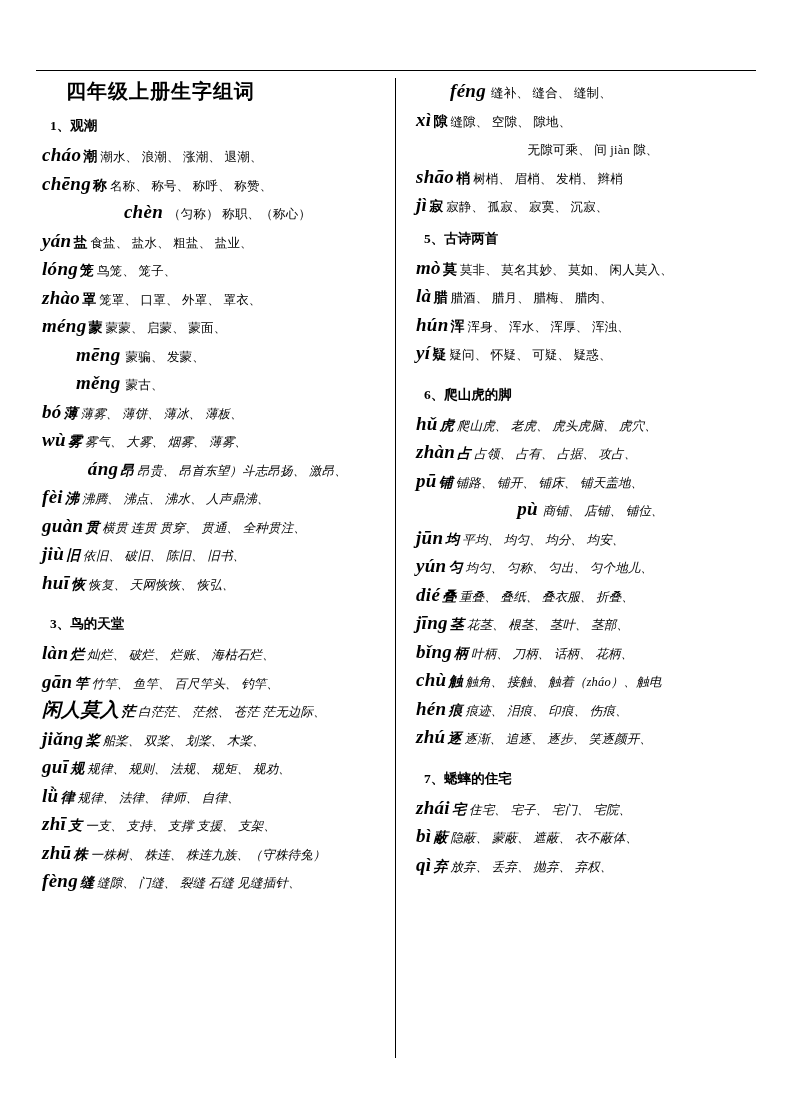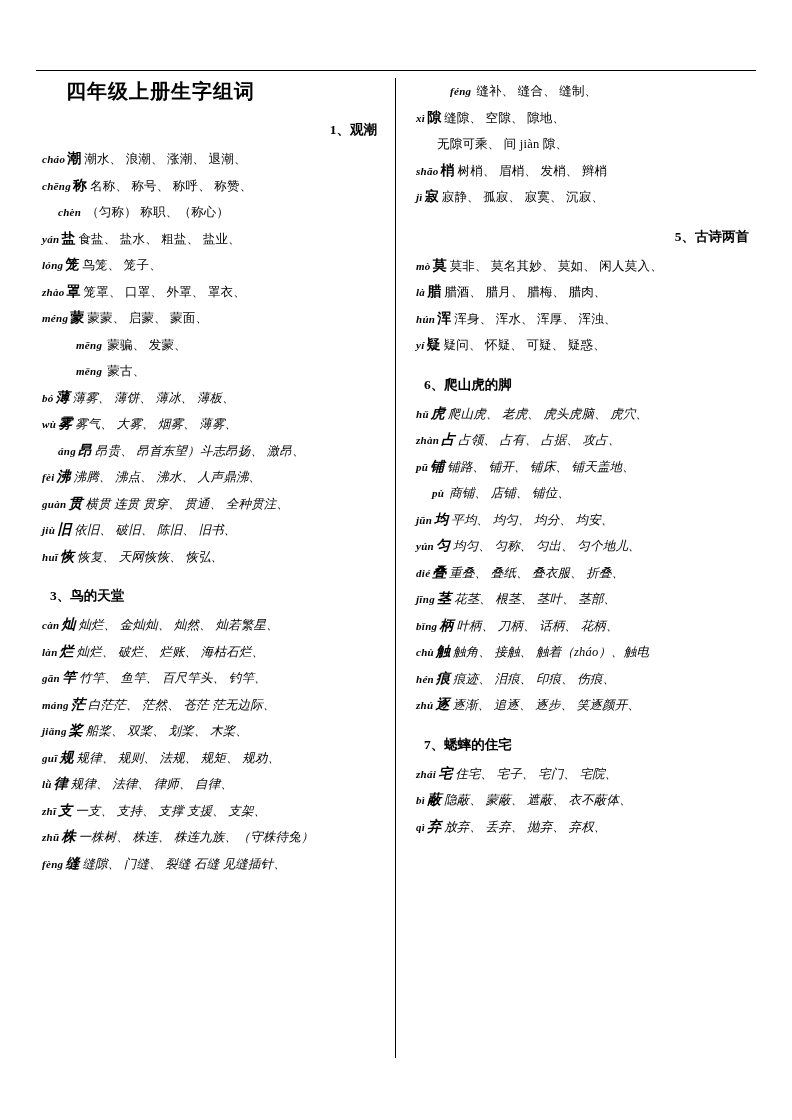--- a/index.html
+++ b/index.html
@@ -58,44 +58,44 @@
     letter-spacing: 1px;
     margin: 0 0 12px 24px;
     line-height: 26px;
   }
   .section-head {
     font-size: 13.5px;
     font-weight: bold;
     margin: 16px 0 6px 8px;
     line-height: 20px;
   }
-  .section-head.first { margin-top: 16px; text-align: right; }
+  .section-head.first { margin-top: 8px; }
 
   .entry {
     display: block;
     font-size: 13px;
     line-height: 25.5px;
     white-space: nowrap;
   }
   .entry .py {
     font-weight: bold;
     font-style: italic;
-    font-size: 11px;
+    font-size: 19px;
     letter-spacing: 0.3px;
   }
   .entry .zi {
     font-weight: bold;
     font-size: 14px;
     margin: 0 3px 0 2px;
   }
   .entry .words {
     font-size: 12.5px;
     letter-spacing: 0.2px;
   }
-  .entry.indent1 { padding-left: 16px; }
+  .entry.indent1 { padding-left: 16px; text-align: center; }
   .entry.indent2 { padding-left: 34px; }
 
   .entry.ital .words,
   .entry.ital .py,
   .entry.ital .zi { font-style: italic; }
 
   .footer-mark {
     position: absolute;
     left: 36px;
     top: 1124px;
@@ -124,24 +124,23 @@
         <div class="entry indent2"><span class="py">mēng</span><span class="zi"></span><span class="words">蒙骗、 发蒙、</span></div>
         <div class="entry indent2"><span class="py">měng</span><span class="zi"></span><span class="words">蒙古、</span></div>
         <div class="entry indent0 ital"><span class="py">bó</span><span class="zi">薄</span><span class="words">薄雾、 薄饼、 薄冰、 薄板、</span></div>
         <div class="entry indent0 ital"><span class="py">wù</span><span class="zi">雾</span><span class="words">雾气、 大雾、 烟雾、 薄雾、</span></div>
         <div class="entry indent1 ital"><span class="py">áng</span><span class="zi">昂</span><span class="words">昂贵、 昂首东望）斗志昂扬、 激昂、</span></div>
         <div class="entry indent0 ital"><span class="py">fèi</span><span class="zi">沸</span><span class="words">沸腾、 沸点、 沸水、 人声鼎沸、</span></div>
         <div class="entry indent0 ital"><span class="py">guàn</span><span class="zi">贯</span><span class="words">横贯 连贯 贯穿、 贯通、 全种贯注、</span></div>
         <div class="entry indent0 ital"><span class="py">jiù</span><span class="zi">旧</span><span class="words">依旧、 破旧、 陈旧、 旧书、</span></div>
         <div class="entry indent0 ital"><span class="py">huī</span><span class="zi">恢</span><span class="words">恢复、 天网恢恢、 恢弘、</span></div>
         <div class="section-head">3、鸟的天堂</div>
-        <div class="entry indent0 ital"><span class="py">càn</span><span class="zi">灿</span><span class="words">灿烂、 金灿灿、 灿然、 灿若繁星、</span></div>
         <div class="entry indent0 ital"><span class="py">làn</span><span class="zi">烂</span><span class="words">灿烂、 破烂、 烂账、 海枯石烂、</span></div>
         <div class="entry indent0 ital"><span class="py">gān</span><span class="zi">竿</span><span class="words">竹竿、 鱼竿、 百尺竿头、 钓竿、</span></div>
-        <div class="entry indent0 ital"><span class="py">máng</span><span class="zi">茫</span><span class="words">白茫茫、 茫然、 苍茫 茫无边际、</span></div>
+        <div class="entry indent0 ital"><span class="py">闲人莫入</span><span class="zi">茫</span><span class="words">白茫茫、 茫然、 苍茫 茫无边际、</span></div>
         <div class="entry indent0 ital"><span class="py">jiǎng</span><span class="zi">桨</span><span class="words">船桨、 双桨、 划桨、 木桨、</span></div>
         <div class="entry indent0 ital"><span class="py">guī</span><span class="zi">规</span><span class="words">规律、 规则、 法规、 规矩、 规劝、</span></div>
         <div class="entry indent0 ital"><span class="py">lǜ</span><span class="zi">律</span><span class="words">规律、 法律、 律师、 自律、</span></div>
         <div class="entry indent0 ital"><span class="py">zhī</span><span class="zi">支</span><span class="words">一支、 支持、 支撑 支援、 支架、</span></div>
         <div class="entry indent0 ital"><span class="py">zhū</span><span class="zi">株</span><span class="words">一株树、 株连、 株连九族、（守株待兔）</span></div>
         <div class="entry indent0 ital"><span class="py">fèng</span><span class="zi">缝</span><span class="words">缝隙、 门缝、 裂缝 石缝 见缝插针、</span></div>
       </div>
     <div class="col-divider"></div>
     <div class="col col-right" id="col-right">
         <div class="entry indent2"><span class="py">féng</span><span class="zi"></span><span class="words">缝补、 缝合、 缝制、</span></div>

